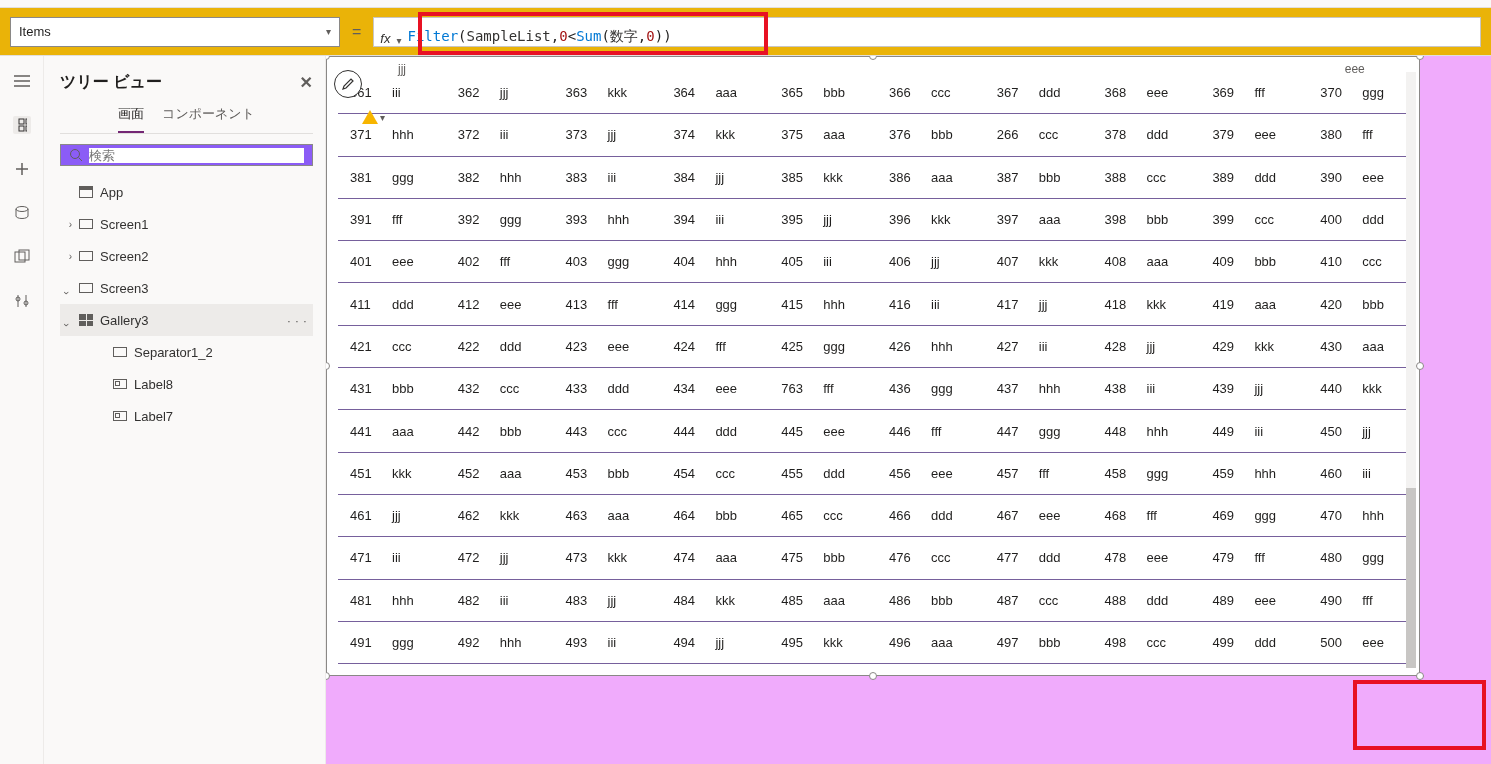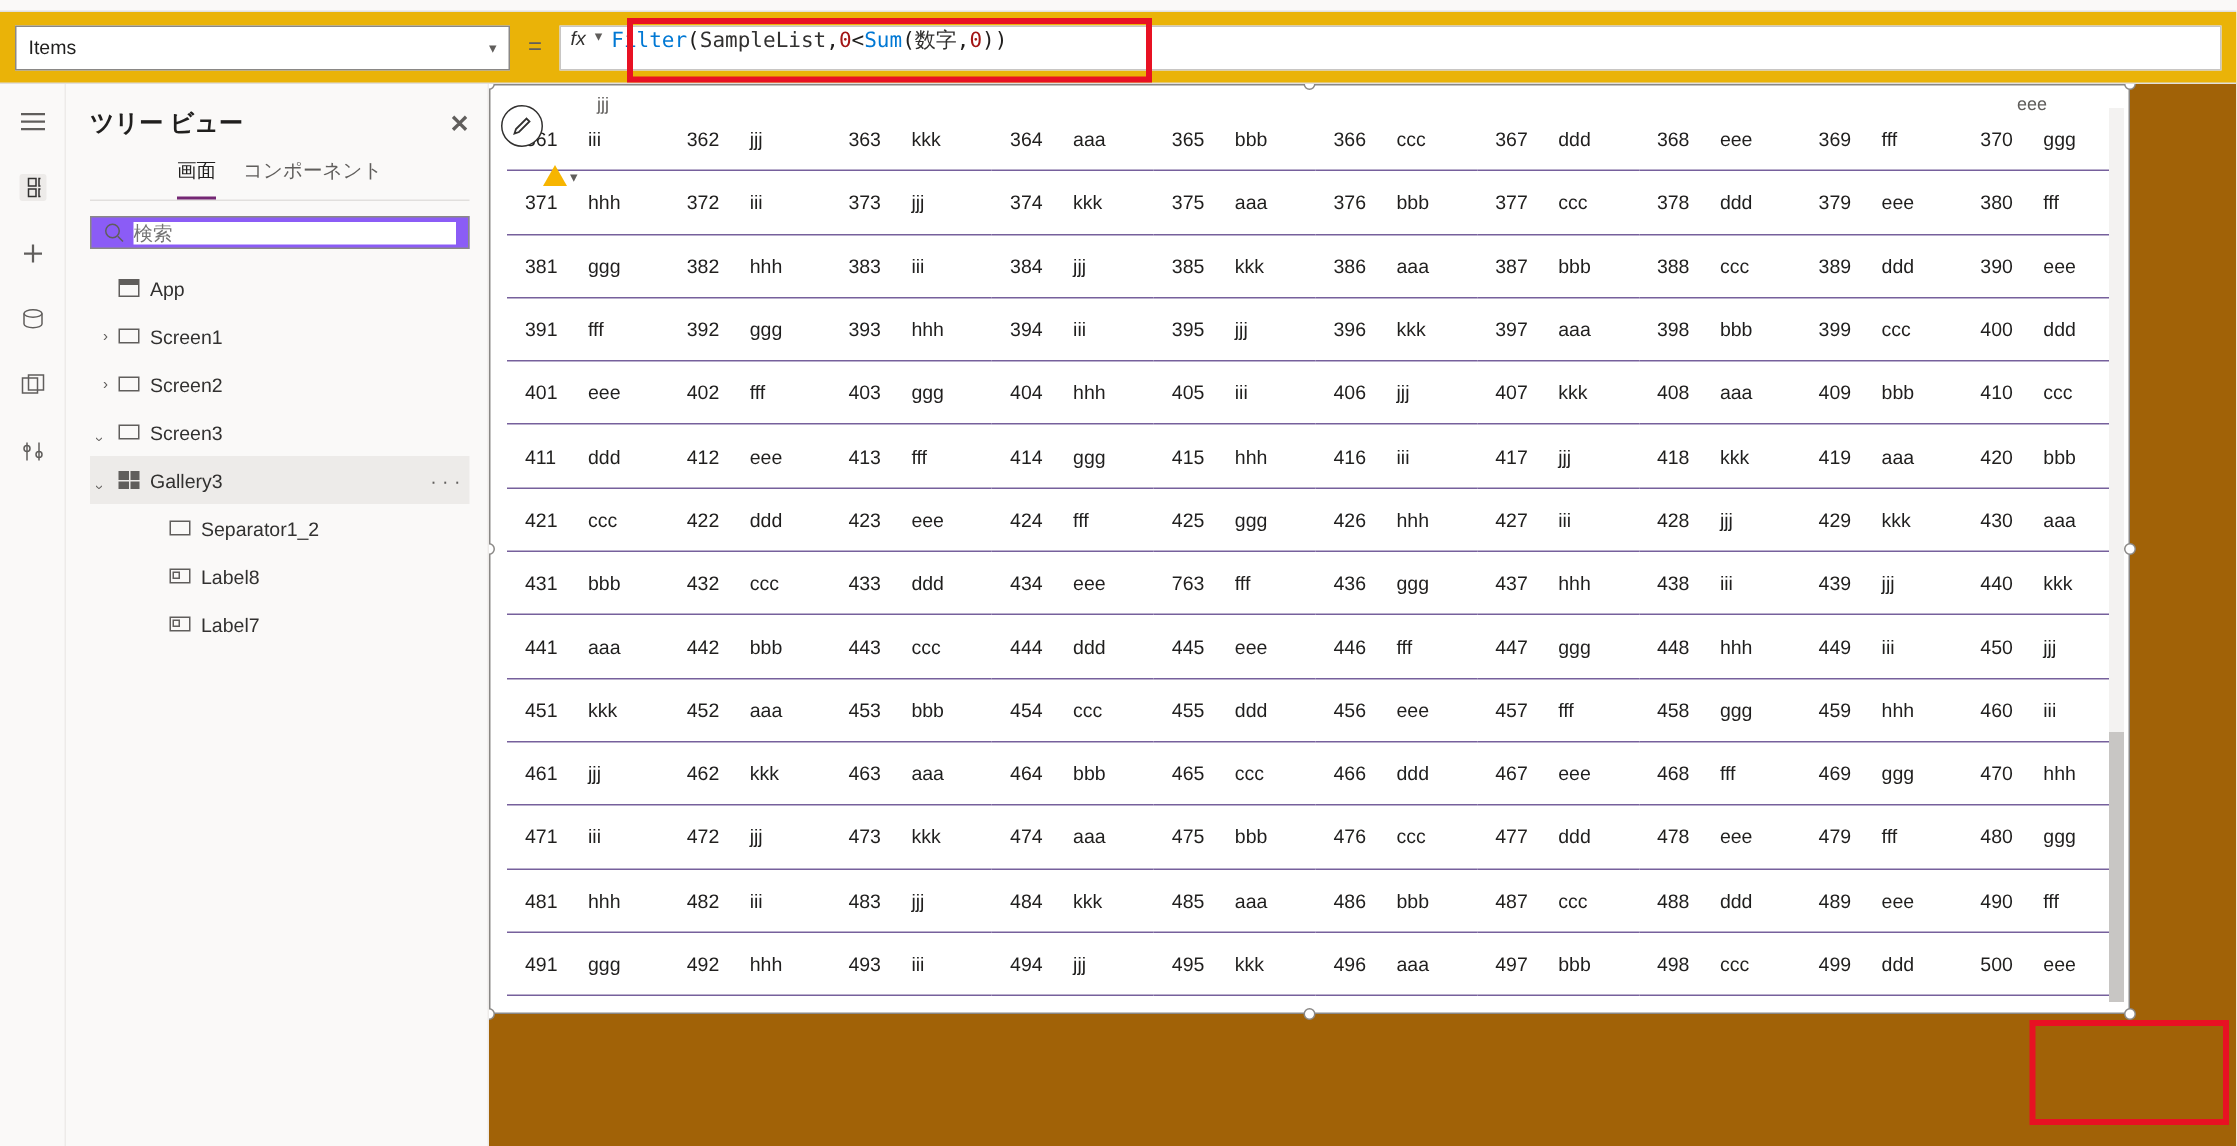--- a/index.html
+++ b/index.html
@@ -2,21 +2,21 @@
 <html><head>
 <meta charset="utf-8">
 <style>
 * { box-sizing: border-box; margin: 0; padding: 0; }
 body { font-family: "Segoe UI", "Meiryo", sans-serif; font-size: 13px; background: #f3f2f1; color: #201f1e; overflow: hidden; }
 .app { display: flex; flex-direction: column; height: 764px; width: 1491px; }
 .topbar { height: 8px; background: #faf9f8; border-bottom: 1px solid #e1dfdd; }
 .formula-row { display:flex; align-items:center; height:48px; background:#eab308; padding:0 10px; border-bottom:1px solid #e1dfdd; }
 .prop-select { width: 330px; height:30px; border:1px solid #8a8886; background:#fff; padding:0 8px; font-size:13px; display:flex; align-items:center; justify-content:space-between; }
 .eq { margin: 0 12px; font-size:16px; color:#605e5c; }
-.fx-box { display:flex; align-items:flex-start; gap:6px; height:30px; border:1px solid #c8c6c4; background:#fff; flex:1; padding:0 6px; position:relative; }
+.fx-box { display:flex; align-items:flex-end; gap:6px; height:30px; border:1px solid #c8c6c4; background:#fff; flex:1; padding:0 6px; position:relative; }
 .fx { font-style:italic; font-size:13px; color:#323130; }
 .fx-chevron { font-size:10px; color:#605e5c; }
 .red-box1 { position:absolute; left:418px; top:12px; width:350px; height:43px; border:4px solid #e81123; pointer-events:none; z-index:10; }
 .formula-text { font-family: Consolas, monospace; font-size:14px; }
 .fn { color:#0078d4; }
 .fn2 { color:#0078d4; }
 .arg { color:#323130; }
 .num { color:#a31515; }
 .main { display:flex; flex:1; overflow:hidden; }
 .rail { width:44px; background:#faf9f8; display:flex; flex-direction:column; align-items:center; padding-top:16px; gap:26px; color:#605e5c; border-right:1px solid #edebe9; }
@@ -36,21 +36,21 @@
 .tree-item .chev { width:12px; font-size:10px; color:#605e5c; }
 .tree-item .tico { width:16px; height:16px; display:flex; align-items:center; justify-content:center; }
 .more { margin-left:auto; color:#605e5c; padding-right:6px; }
 .tico-screen { border:1px solid #605e5c; width:14px; height:10px; }
 .tico-app { width:14px; height:12px; border:1px solid #605e5c; border-top:4px solid #605e5c; }
 .tico-gal { width:14px; height:12px; display:grid; grid-template-columns:1fr 1fr; grid-template-rows:1fr 1fr; gap:1px; }
 .tico-gal span { background:#605e5c; }
 .tico-lbl { width:14px; height:10px; border:1px solid #605e5c; position:relative; }
 .tico-lbl::after { content:""; position:absolute; left:1px; top:1px; width:3px; height:3px; border:1px solid #605e5c; }
 .tico-sep { width:14px; height:10px; border:1px solid #605e5c; }
-.canvas { flex:1; position:relative; background:#a16207; padding:20px 0 0 38px; overflow:hidden; }
+.canvas { flex:1; position:relative; background:#f0abfc; padding:20px 0 0 38px; overflow:hidden; }
 .warning-ic { position:absolute; left:362px; top:110px; width:0; height:0; border-left:8px solid transparent; border-right:8px solid transparent; border-bottom:14px solid #f7b500; }
 .warning-exp { position:absolute; left:380px; top:112px; font-size:10px; color:#605e5c; }
 .gallery-sel { position:absolute; left:376px; top:120px; width:1094px; height:620px; }
 .sel-border { position:absolute; inset:0; border:1px solid #8a8886; pointer-events:none; }
 .sel-handle { position:absolute; width:8px; height:8px; background:#fff; border:1px solid #8a8886; border-radius:50%; }
 .sel-h-tl { left:-4px; top:-4px; }
 .sel-h-tr { right:-4px; top:-4px; }
 .sel-h-bl { left:-4px; bottom:-4px; }
 .sel-h-br { right:-4px; bottom:-4px; }
 .sel-h-t { left:50%; top:-4px; transform:translateX(-50%); }
@@ -279,21 +279,21 @@
               </div>
               <div class="gcell">
                 <span class="gnum">375</span>
                 <span class="gval">aaa</span>
               </div>
               <div class="gcell">
                 <span class="gnum">376</span>
                 <span class="gval">bbb</span>
               </div>
               <div class="gcell">
-                <span class="gnum">377</span>
+                <span class="gnum">266</span>
                 <span class="gval">ccc</span>
               </div>
               <div class="gcell">
                 <span class="gnum">378</span>
                 <span class="gval">ddd</span>
               </div>
               <div class="gcell">
                 <span class="gnum">379</span>
                 <span class="gval">eee</span>
               </div>

